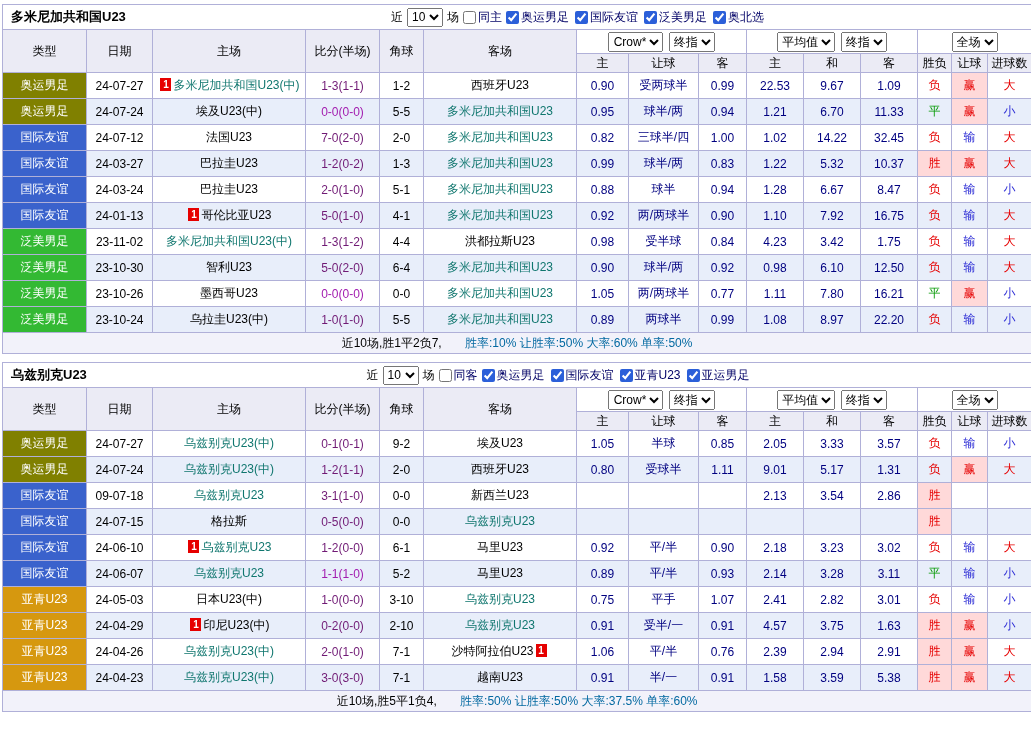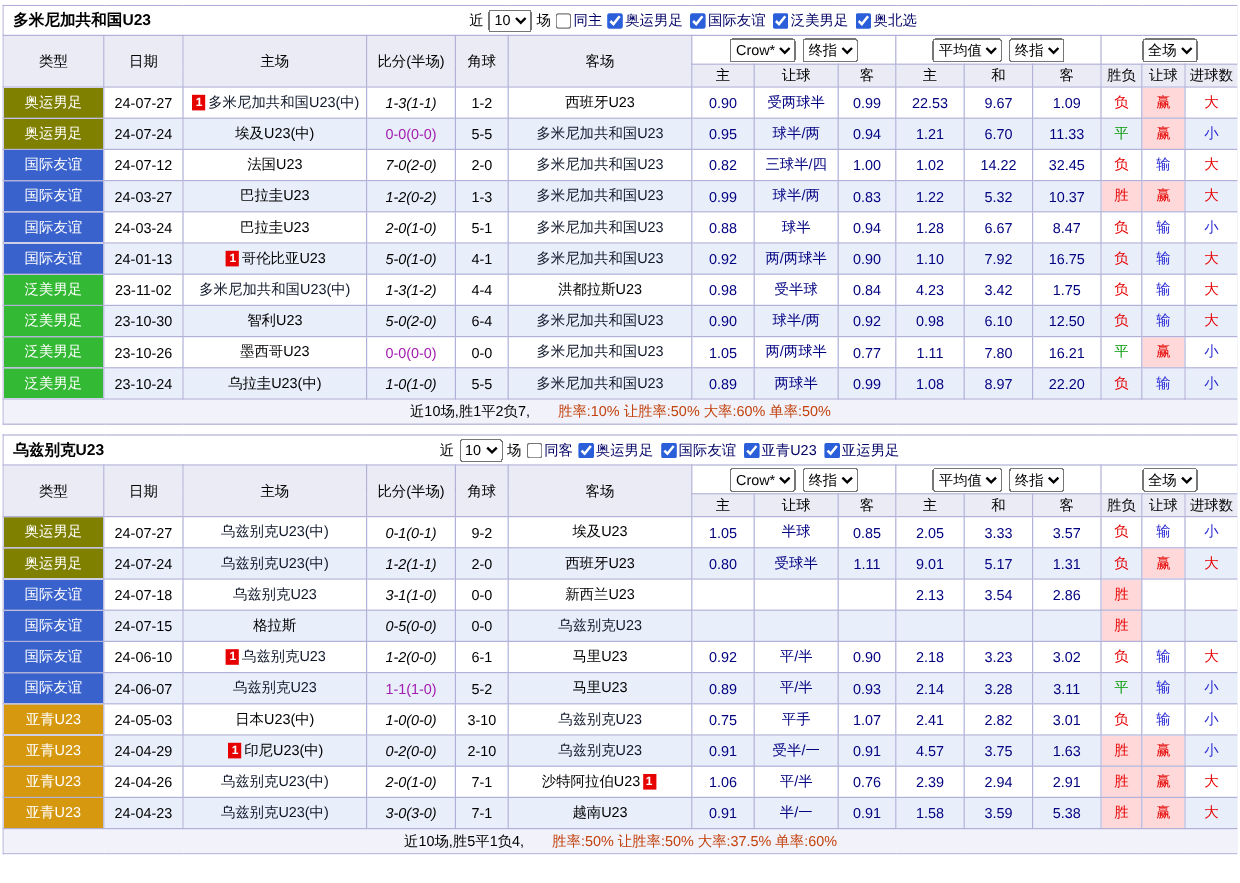--- a/index.html
+++ b/index.html
@@ -48,58 +48,58 @@
   .filter-flex { display: flex; align-items: center; width: 100%; }
   .team-title { font-weight: bold; font-size: 13px; margin-left: 6px; }
   .filter-controls { margin: 0 auto; display: inline-flex; align-items: center; gap: 4px; }
   .filter-controls select { font-size: 12px; height: 19px; font-family: inherit; }
   .chk { display: inline-flex; align-items: center; gap: 2px; color: #000066; cursor: pointer; }
   .chk input { margin: 0; accent-color: #2b5fd9; }
   .league-box { display: inline-flex; align-items: center; gap: 6px; }
 
   .hd1 th { background: #ebebf5; height: 24px; }
   .hd1 th.dd { background: #fff; }
-  .hd1 select { font-size: 12px; height: 20px; font-family: inherit; margin: 0 1px; }
+  .hd1 select { font-size: 12px; height: 20px; font-family: inherit; margin: 0 1px; text-align: right; }
   .hd2 th { background: #ebebf5; height: 19px; }
 
   tbody tr.alt td { background: #e8eefa; }
 
   .type-cell { color: #fff; }
   .type-olympic  { background: #808000 !important; }
   .type-friendly { background: #3a62cc !important; }
   .type-panam    { background: #33b933 !important; }
   .type-youth    { background: #d6980f !important; }
 
-  .team-green { color: #0f172a; }
+  .team-green { color: #0f766e; }
   .badge {
     display: inline-block;
     background: #e60000;
     color: #fff;
     font-size: 10px;
     font-weight: bold;
     line-height: 13px;
     width: 11px;
     height: 13px;
     margin: 0 2px;
     vertical-align: 1px;
   }
-  .sc-win  { color: #000000; font-style: italic; }
+  .sc-win  { color: #701a75; }
   .sc-draw { color: #a21caf; }
   .odds { color: #000080; }
 
   .res-win     { color: #e60000; background: #ffd9d9 !important; }
   .res-lose    { color: #e60000; }
   .res-draw    { color: #089b08; }
   .res-cover   { color: #e60000; background: #ffd9d9 !important; }
   .res-uncover { color: #2b2bd5; }
   .res-big     { color: #e60000; }
   .res-small   { color: #2b2bd5; }
 
   .foot-tr td { background: #f2f2fa; height: 21px; }
-  .foot-red { color: #c2410c; margin-left: 20px; }
+  .foot-red { color: #0369a1; margin-left: 20px; }
 </style>
 </head>
 <body>
 
 <div class="wrap">
 
 
   <table class="grid">
     <colgroup>
       <col style="width:84px">
@@ -480,21 +480,21 @@
           <td class="odds">1.11</td>
           <td class="odds">9.01</td>
           <td class="odds">5.17</td>
           <td class="odds">1.31</td>
           <td class="res-lose">负</td>
           <td class="res-cover">赢</td>
           <td class="res-big">大</td>
         </tr>
         <tr class="">
           <td class="type-cell type-friendly">国际友谊</td>
-          <td class="date-cell">24-07-18</td>
+          <td class="date-cell">09-07-18</td>
           <td class="team-cell"><span class="team-green">乌兹别克U23</span></td>
           <td class="sc-win">3-1(1-0)</td>
           <td class="corner-cell">0-0</td>
           <td class="team-cell"><span class="">新西兰U23</span></td>
           <td class="odds"></td>
           <td class="odds"></td>
           <td class="odds"></td>
           <td class="odds">2.13</td>
           <td class="odds">3.54</td>
           <td class="odds">2.86</td>

